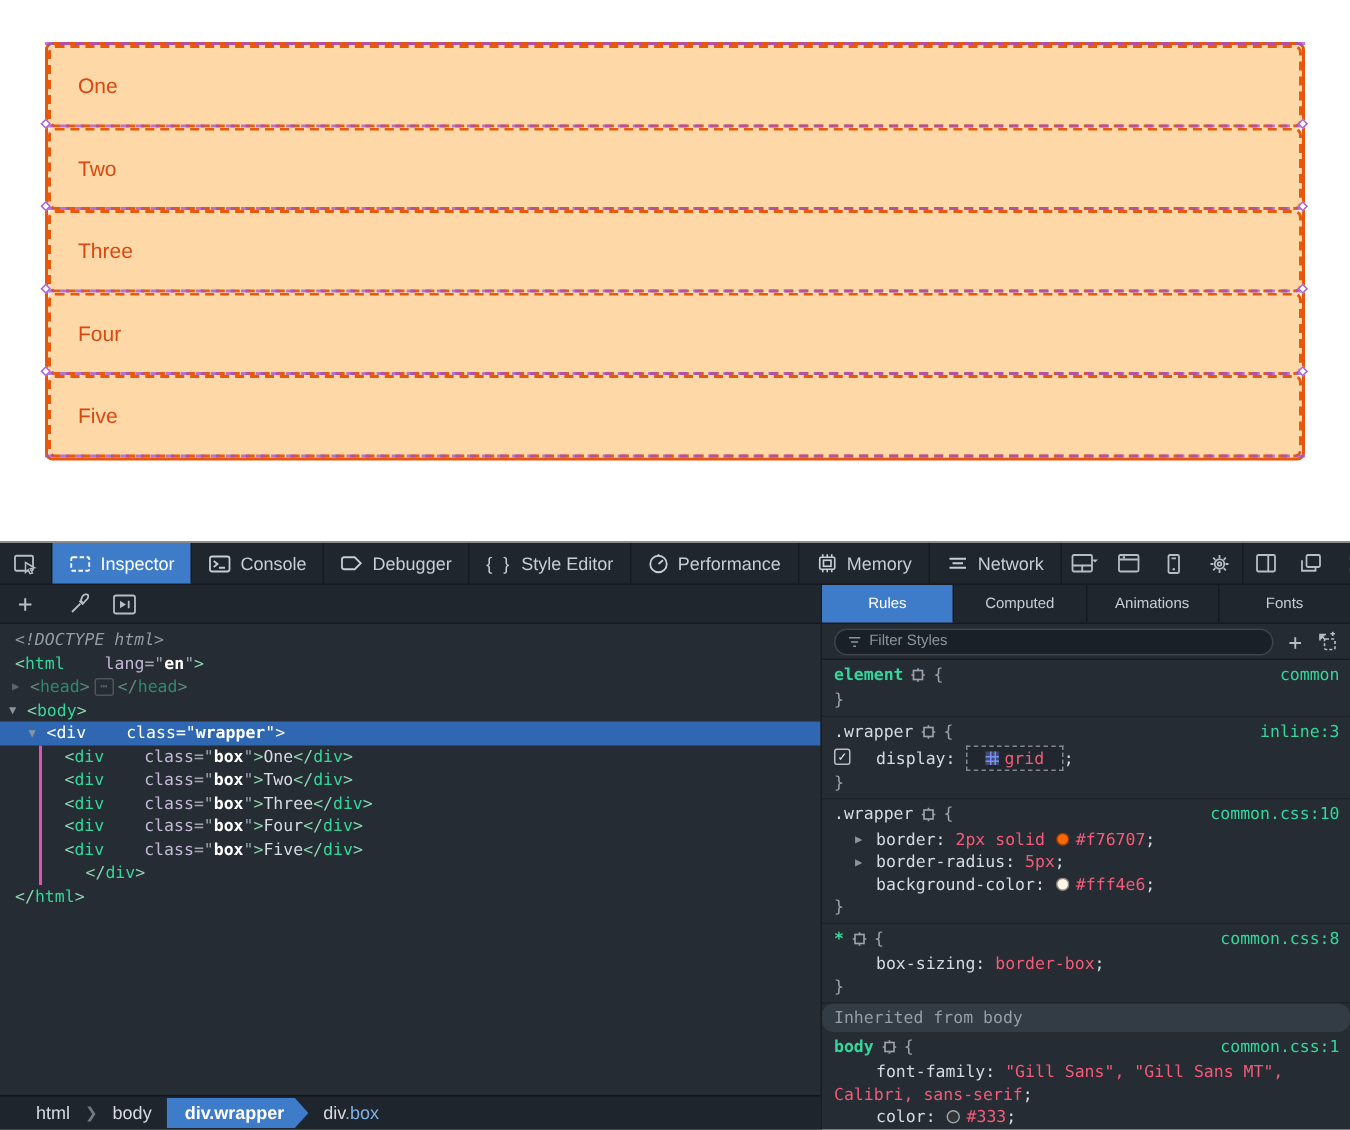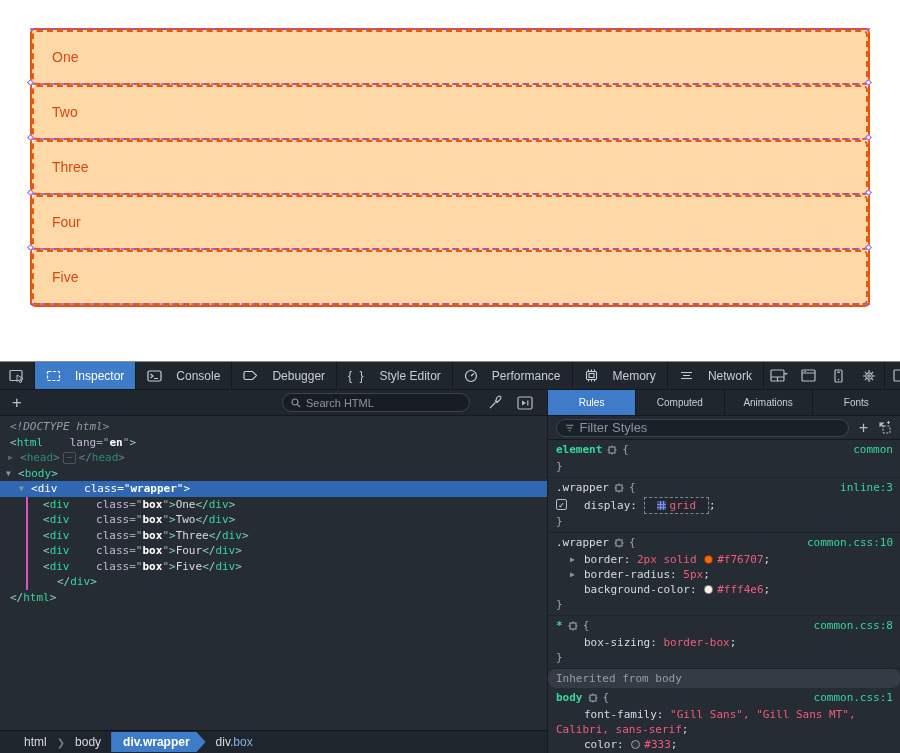--- a/index.html
+++ b/index.html
@@ -20,21 +20,21 @@
     border:1px solid rgba(160,80,210,0.9); transform:rotate(45deg); }
 
   
   .devtools { position:absolute; top:361px; left:0; width:900px; height:392px;
     background:#252c33; color:#d7dbe0; border-top:1px solid #8a8a8a;
     font-family:"DejaVu Sans Mono", monospace; font-size:11px; }
   .dt-toolbar { display:flex; align-items:stretch; height:28px; background:#20262e;
     border-bottom:1px solid #141a1f; font-family:"Liberation Sans", sans-serif; font-size:12px; }
   .dt-btn { display:flex; align-items:center; justify-content:center; padding:0 9px;
     border-right:1px solid #141a1f; color:#b6bdc6; cursor:pointer; }
-  .dt-tab { display:flex; align-items:center; gap:14px; padding:0 11px;
+  .dt-tab { display:flex; align-items:center; gap:6px; padding:0 11px;
     border-right:1px solid #141a1f; color:#c8cdd3; cursor:pointer; white-space:nowrap; }
   .dt-tab.active { background:#3e7cc9; color:#fff; }
   .dt-tab svg, .dt-btn svg { flex:0 0 auto; }
   .dt-toolbar-right { margin-left:auto; display:flex; align-items:stretch; }
   .dt-iconbtn { display:flex; align-items:center; justify-content:center; width:30px;
     color:#b6bdc6; cursor:pointer; }
   .dt-sep { width:1px; background:#141a1f; }
 
   .dt-main { display:flex; height:363px; }
   .dt-left { width:548px; display:flex; flex-direction:column; border-right:1px solid #171c22; }
@@ -86,21 +86,21 @@
     font-family:"Liberation Sans", sans-serif; font-size:10px; }
   .sb-tab { flex:1; display:flex; align-items:center; justify-content:center;
     color:#c8cdd3; border-right:1px solid #141a1f; cursor:pointer; }
   .sb-tab:last-child { border-right:none; }
   .sb-tab.active { background:#3e7cc9; color:#fff; }
   .sb-filter { height:24px; background:#242b33; border-bottom:1px solid #141a1f;
     display:flex; align-items:center; padding:0 8px; gap:10px; }
   .filter-pill { flex:1; display:flex; align-items:center; gap:5px; background:#1a2028;
     border:1px solid #3c4450; border-radius:10px; height:18px; padding:0 8px; color:#8c949e; }
   .filter-pill input { background:transparent; border:none; outline:none; color:#d7dbe0;
-    font-family:"Liberation Sans", sans-serif; font-size:13px; width:100%; }
+    font-family:"Liberation Sans", sans-serif; font-size:10px; width:100%; }
   .filter-pill input::placeholder { color:#8c949e; }
   .sb-filter .ficon { color:#b6bdc6; cursor:pointer; }
   .sb-filter .fplus { font-size:15px; }
 
   
   .rules { flex:1; overflow:hidden; }
   .rule-block { border-bottom:1px solid #1c232a; padding:2px 0 3px; }
   .rline { position:relative; min-height:15px; line-height:15px; padding-left:8px; white-space:pre-wrap; }
   .r-sel-el { color:#35d69a;font-weight:bold; }
   .r-sel-cls { color:#d7dbe0; }
@@ -273,27 +273,20 @@
         </svg>
       </div>
     </div>
   </div>
 
   <div class="dt-main">
 
     <div class="dt-left">
       <div class="mk-toolbar">
         <span class="mk-plus">+</span>
-        <div class="mk-search">
-          <svg width="10" height="10" viewBox="0 0 10 10" fill="none" stroke="currentColor" stroke-width="1.2">
-            <circle cx="4" cy="4" r="3"></circle>
-              <path d="M6.3 6.3 L9 9"></path>
-          </svg>
-          <input type="text" placeholder="Search HTML" style="">
-        </div>
         <div class="mk-tools">
           <svg width="15" height="15" viewBox="0 0 15 15" fill="none" stroke="currentColor" stroke-width="1.2">
             <path d="M2 13 L7.5 7.5 M7 5.5 L9.5 8 M9 2.5 c1-1.5 3-1.5 3.5-1 s0.5 2.5 -1 3.5 L9.5 7.2 L7.8 5.5 Z"></path>
           </svg>
           <svg width="16" height="14" viewBox="0 0 16 14" fill="none" stroke="currentColor" stroke-width="1.2">
             <rect x="1" y="1" width="14" height="12" rx="1.5"></rect>
             <path d="M5 4.5 L9 7 L5 9.5 Z" fill="currentColor" stroke="none"></path>
               <path d="M10.8 4.5 v5"></path>
           </svg>
         </div>

